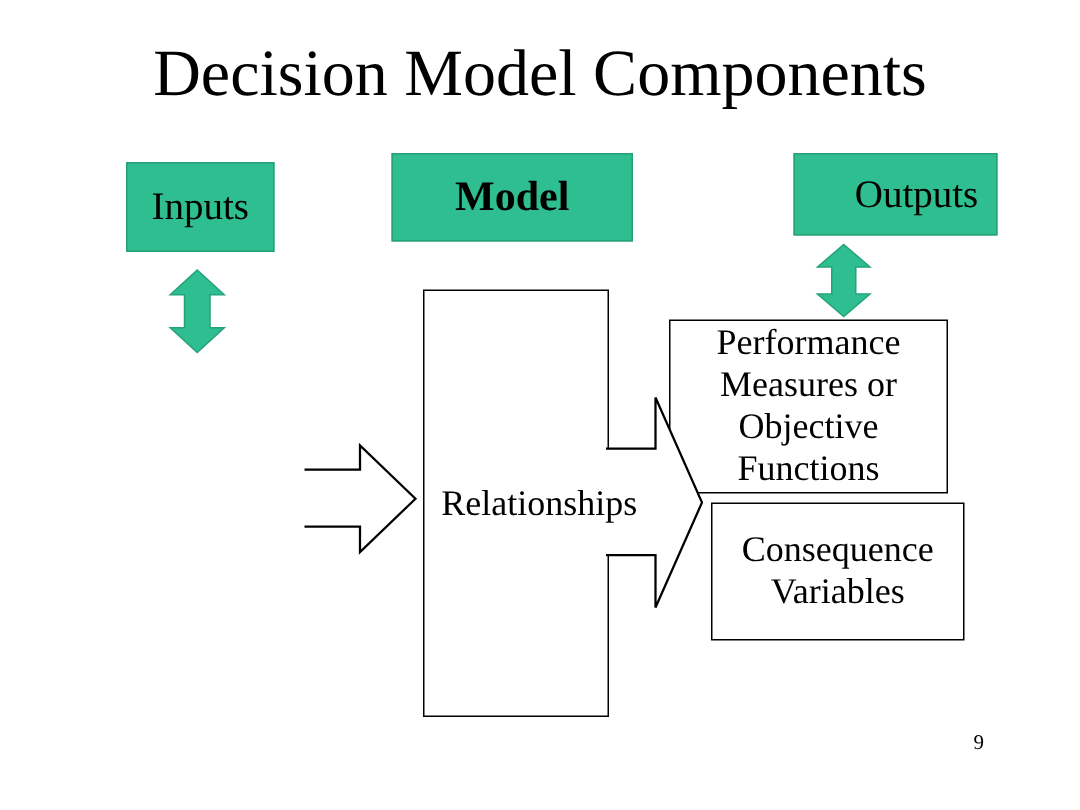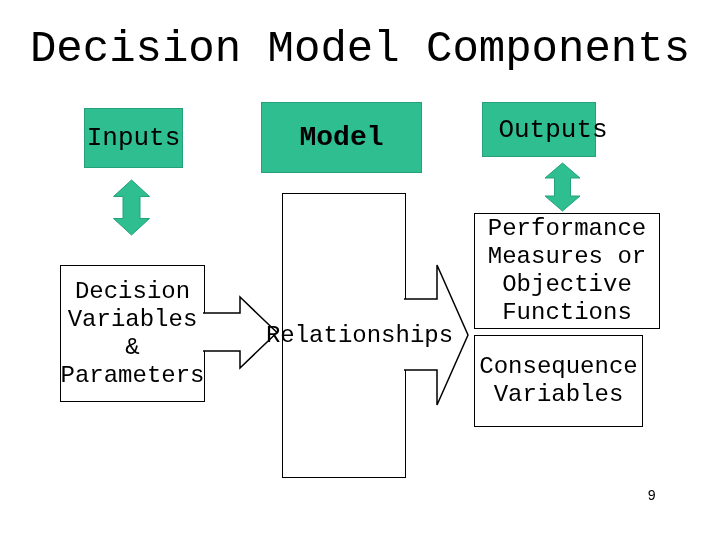--- a/index.html
+++ b/index.html
@@ -6,21 +6,21 @@
     margin: 0;
     padding: 0;
     background: #ffffff;
   }
   #slide {
     position: relative;
     width: 720px;
     height: 540px;
     background: #ffffff;
     overflow: hidden;
-    font-family: Liberation Mono, monospace;
+    font-family: Liberation Serif, serif;
     color: #000000;
   }
   .abs { position: absolute; box-sizing: border-box; }
 
   
   .title {
     left: 0; top: 24px; width: 720px;
     text-align: center;
     font-size: 44px;
     line-height: 1.15;
@@ -31,38 +31,38 @@
   
   .teal-box {
     background: #2FBE90;
     border: 1px solid #26A07A;
     display: flex;
     align-items: center;
     justify-content: center;
     z-index: 1;
   }
   .teal-box.inputs  { left: 84px;  top: 108px; width: 99px;  height: 60px; }
-  .teal-box.model   { left: 261px; top: 102px; width: 161px; height: 71px; }
-  .teal-box.outputs { left: 482px; top: 102px; width: 114px; height: 55px; padding-left: 28px; }
+  .teal-box.model   { left: 261px; top: 102px; width: 161px; height: 59px; }
+  .teal-box.outputs { left: 529px; top: 102px; width: 136px; height: 55px; padding-left: 28px; }
   .teal-box .lbl { font-size: 26px; }
   .teal-box.model .lbl { font-size: 28px; font-weight: bold; }
 
   
   .white-box {
     background: #ffffff;
     border: 1.5px solid #000000;
     display: flex;
     align-items: center;
     justify-content: center;
     text-align: center;
     z-index: 1;
   }
   .white-box.decision      { left: 60px;  top: 265px; width: 145px; height: 137px; }
   .white-box.relationships { left: 282px; top: 193px; width: 124px; height: 285px; }
-  .white-box.performance   { left: 474px; top: 213px; width: 186px; height: 116px; align-items: center; }
+  .white-box.performance   { left: 446px; top: 213px; width: 186px; height: 116px; align-items: center; }
   .white-box.consequence   { left: 474px; top: 335px; width: 169px; height: 92px; align-items: center; }
 
   .body-text {
     font-size: 24px;
     line-height: 28px;
     white-space: pre-line;
   }
 
   
   #arrow-layer { left: 0; top: 0; z-index: 2; pointer-events: none; }
@@ -95,25 +95,20 @@
   <div class="abs teal-box inputs">
     <span class="lbl">Inputs</span>
   </div>
   <div class="abs teal-box model">
     <span class="lbl">Model</span>
   </div>
   <div class="abs teal-box outputs">
     <span class="lbl">Outputs</span>
   </div>
 
-  <div class="abs white-box decision">
-    <span class="body-text">Decision
-Variables &amp;
-Parameters</span>
-  </div>
   <div class="abs white-box relationships"></div>
   <div class="abs white-box performance">
     <span class="body-text">Performance
 Measures or
 Objective
 Functions</span>
   </div>
   <div class="abs white-box consequence">
     <span class="body-text">Consequence
 Variables</span>

